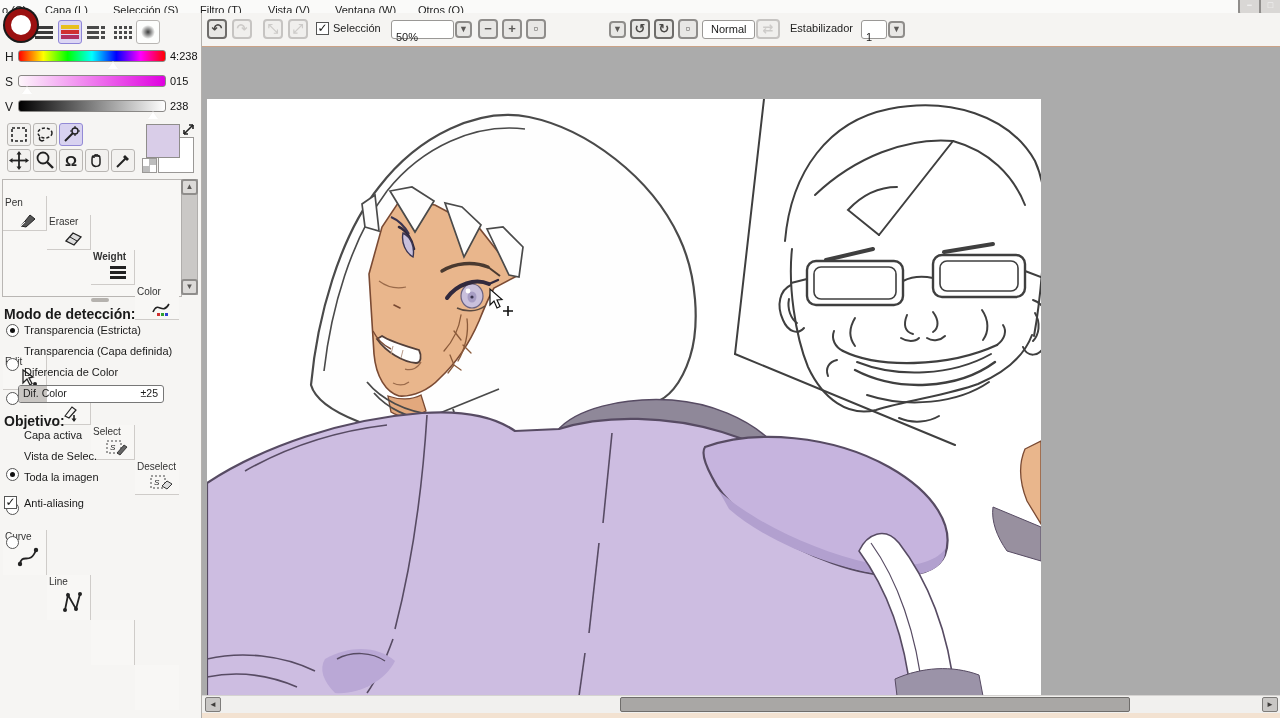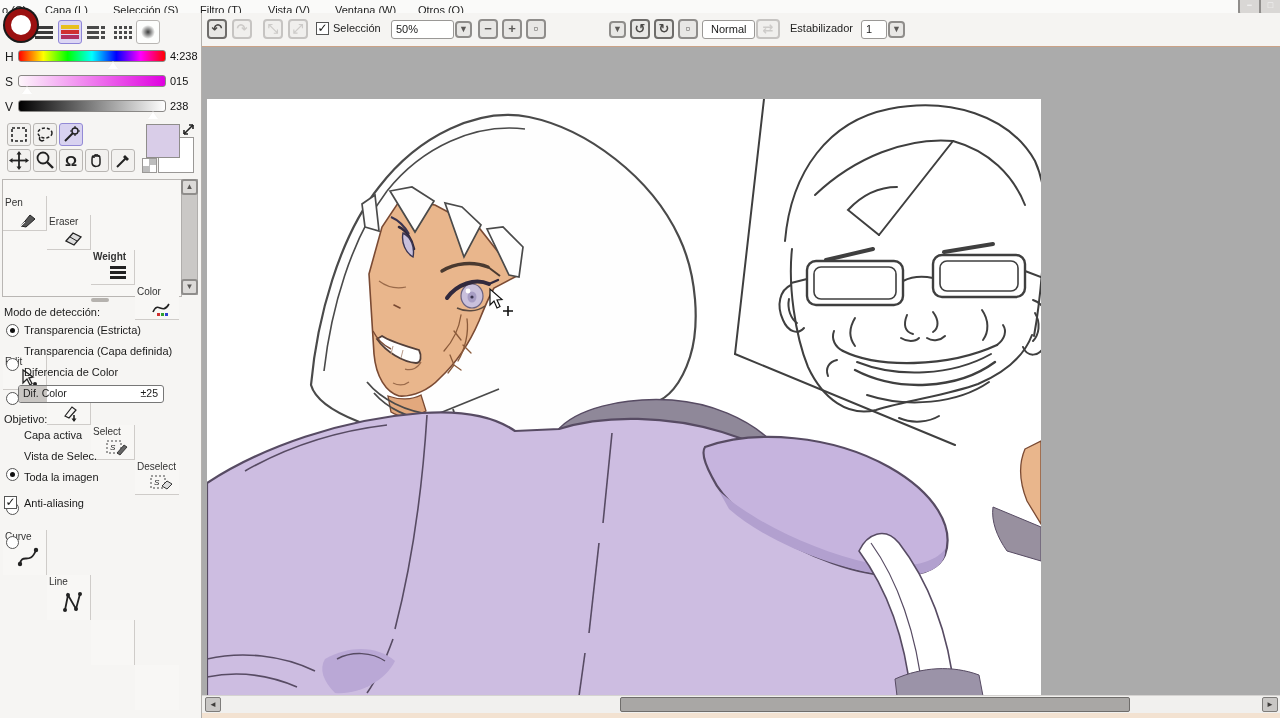--- a/index.html
+++ b/index.html
@@ -14,21 +14,21 @@
   .winbtn{width:19px;height:13px;background:#d9d7d5;border:2px solid #8f8d8b;border-top:none;
           border-radius:0 0 3px 3px;color:#f5f5f5;font-size:9px;line-height:11px;text-align:center;font-weight:bold;}
   
   #toolbar{left:0;top:13px;width:1280px;height:33px;background:#f5f4f2;border-bottom:1px solid #d9c6b2;}
   .tbtn{width:20px;height:20px;background:#e8e7e5;border:2px solid #8f8d8b;border-radius:4px;
         color:#5b5957;text-align:center;line-height:16px;font-size:13px;font-weight:bold;box-sizing:border-box;}
   .tbtn.small{width:17px;height:17px;line-height:12px;font-size:9px;}
   .tbtn.disabled{border-color:#c6c4c2;color:#cdcbc9;background:#f0efed;}
   .tbtn.dark{color:#4a4846;border-color:#6f6d6b;}
   .combo{background:#fff;border:1px solid #9a9896;border-radius:3px;font-size:11px;
-         line-height:17px;padding:0 4px;box-sizing:border-box;}
+         line-height:17px;padding:8px 4px;box-sizing:border-box;}
   .ck{width:13px;height:13px;background:#fff;border:1px solid #555;box-sizing:border-box;
       font-size:12px;line-height:11px;text-align:center;color:#111;}
   .lbl{line-height:17px;font-size:11px;color:#222;}
   
   #leftpanel{left:0;top:13px;width:201px;height:705px;background:#f6f5f3;border-right:1px solid #b3b0ad;}
   .icbtn{width:24px;height:24px;border:1px solid transparent;border-radius:3px;box-sizing:border-box;}
   .icbtn.sel{background:#dcd6f4;border:1px solid #8f86d8;}
   .slider-track{height:12px;border:1px solid #8a8886;border-radius:3px;box-sizing:border-box;}
   .tri{width:0;height:0;border-left:5px solid transparent;border-right:5px solid transparent;
        border-bottom:7px solid #f2f1ef;position:absolute;}
@@ -39,21 +39,21 @@
            text-align:center;color:#222;}
   .toolbtn.sel{background:#d8d2f0;border:1px solid #938ad6;}
   .grid-cell{width:44px;height:35px;border-right:1px solid #cfccc9;border-bottom:1px solid #cfccc9;
              box-sizing:border-box;background:#f8f7f5;position:relative;}
   .grid-lbl{position:absolute;left:2px;top:1px;font-size:10px;color:#333;}
   .sb-btn{width:17px;height:16px;background:#dcdad8;border:2px solid #8f8d8b;border-radius:3px;box-sizing:border-box;
           font-size:8px;color:#5a5856;text-align:center;line-height:11px;}
   .radio{width:13px;height:13px;border:1px solid #555;border-radius:50%;background:#fff;box-sizing:border-box;position:relative;}
   .radio.sel:after{content:"";position:absolute;left:3px;top:3px;width:5px;height:5px;border-radius:50%;background:#111;}
   .opt-lbl{font-size:11px;color:#1a1a1a;line-height:14px;}
-  .sec-title{font-size:11px;color:#1a1a1a;}
+  .sec-title{font-size:14px;color:#1a1a1a;font-weight:bold;}
   
   #workspace{left:202px;top:46px;width:1078px;height:649px;background:#ababab;border-top:1px solid #caa287;box-sizing:border-box;}
   #canvas{left:5px;top:52px;width:834px;height:597px;background:#ffffff;}
   
   #hscroll{left:202px;top:695px;width:1078px;height:18px;background:#f1f0ee;border-top:1px solid #d5d3d1;box-sizing:border-box;}
   .scroll-arrow{width:16px;height:15px;background:#c9c7c5;border:1px solid #7e7c7a;border-radius:2px;box-sizing:border-box;
                 font-size:8px;line-height:13px;text-align:center;color:#3f3d3b;}
   #hthumb{left:418px;top:1px;width:510px;height:15px;background:#a9a7a5;border:1px solid #6f6d6b;border-radius:2px;box-sizing:border-box;}
   #bottomstrip{left:202px;top:713px;width:1078px;height:5px;background:#f3e2d1;}
   

